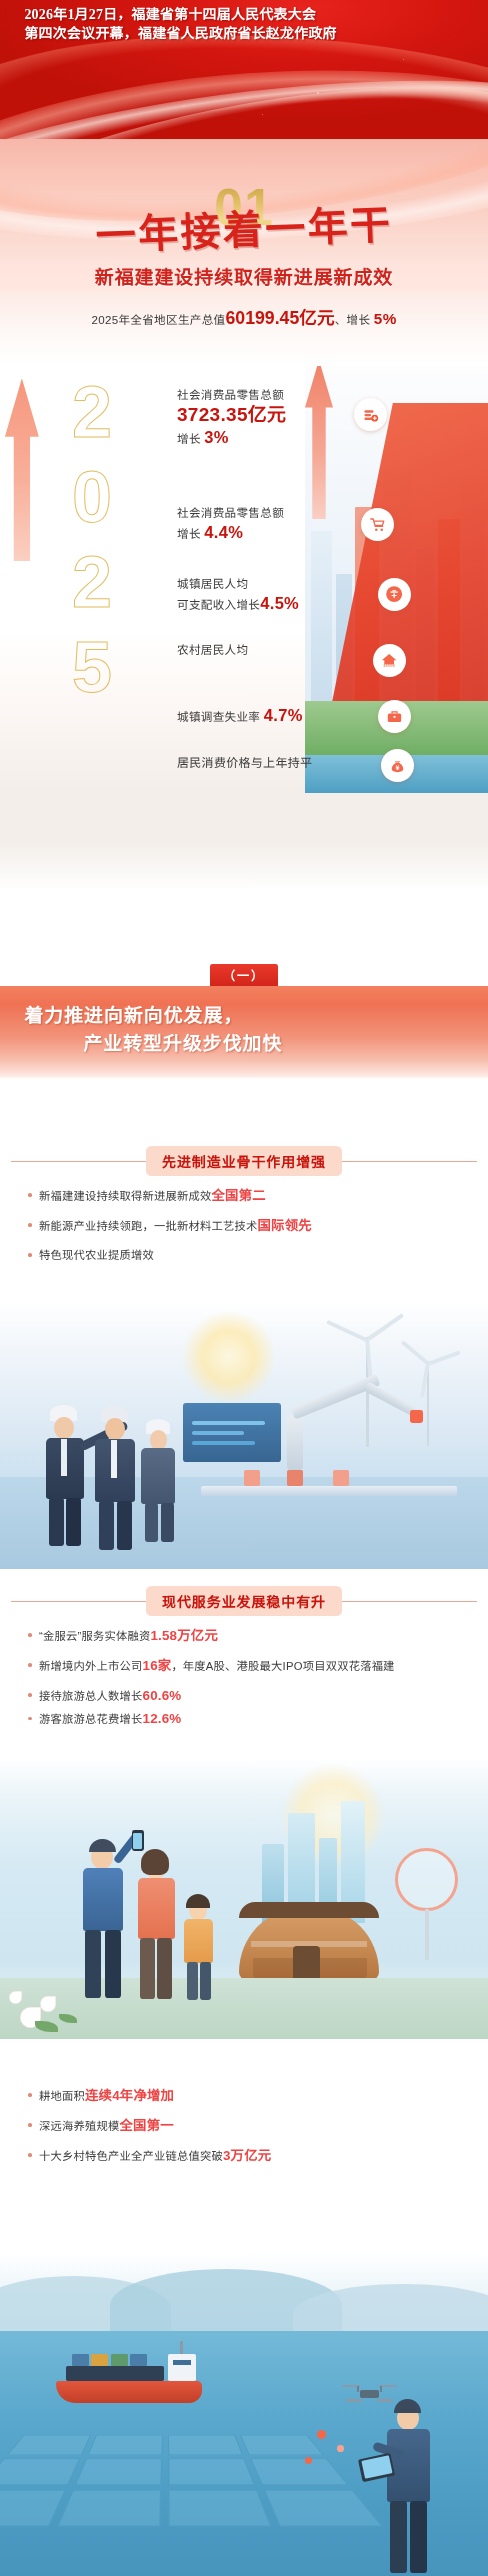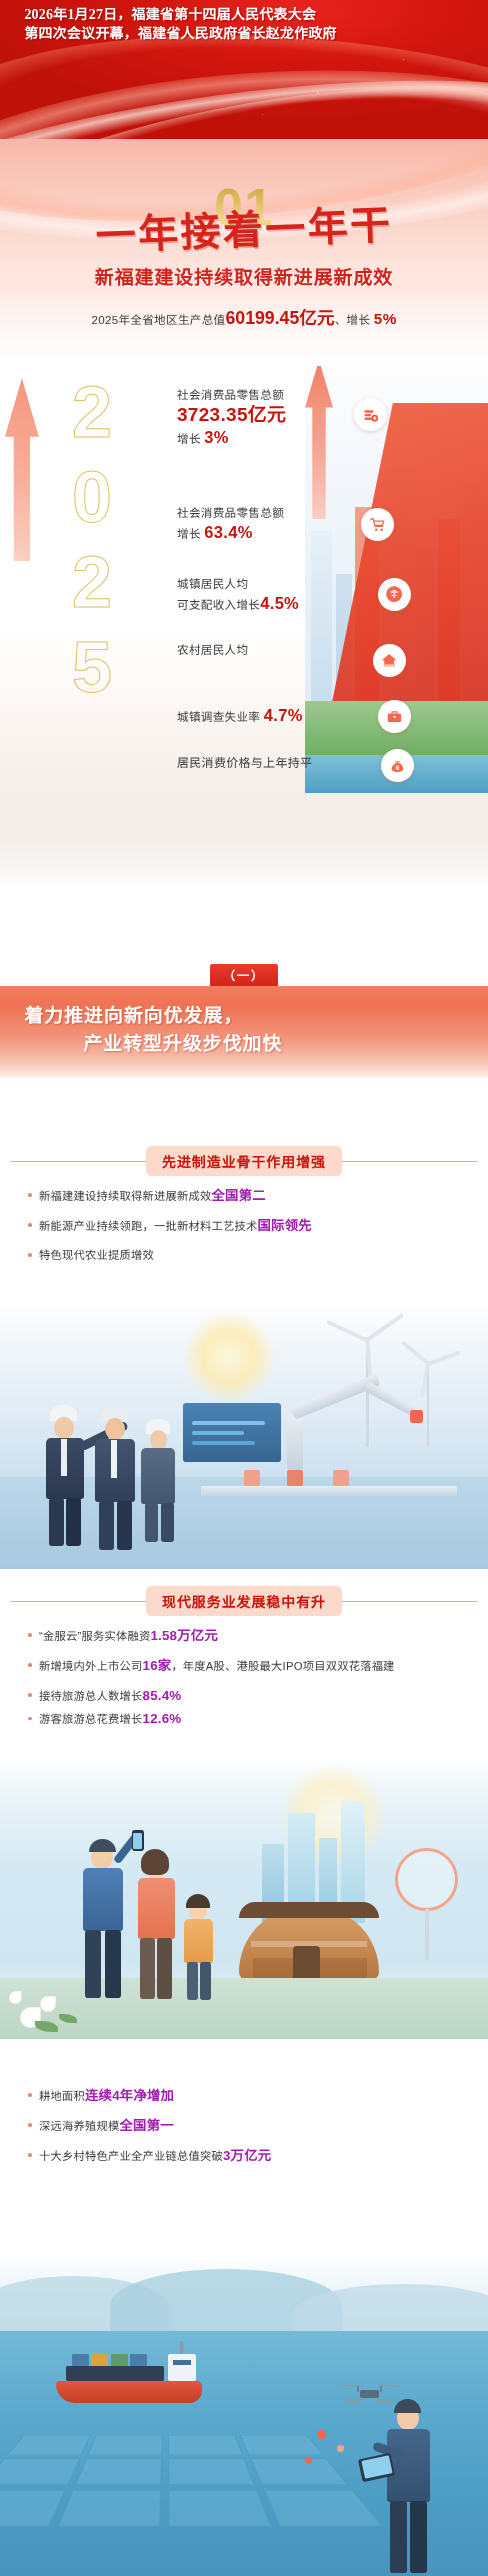--- a/index.html
+++ b/index.html
@@ -203,21 +203,21 @@
   }
   .bullets{ padding:11px 27px 6.1px 28px; }
   .bullet{
     position:relative; padding-left:11px; margin-bottom:9.8px;
     font-size:11.3px; line-height:19px; color:#3c3c3c; letter-spacing:0.2px;
   }
   .bullet:before{
     content:""; position:absolute; left:0; top:7.3px;
     width:3.7px; height:3.7px; border-radius:50%; background:#e08b78;
   }
-  .bullet b{ color:#a21caf; font-weight:bold; font-size:13.4px; }
+  .bullet b{ color:#ef4444; font-weight:bold; font-size:13.4px; }
 
   
   .illus{ position:absolute; left:0; width:488px; overflow:hidden; }
 
   .ill-industry{ background:linear-gradient(180deg,#ffffff 0%,#f3f7fb 16%,#dce9f4 48%,#cfe2f1 78%,#e8f1f8 100%); }
   .ill-service{ background:linear-gradient(180deg,#ffffff 0%,#eaf4f9 14%,#d4e9f3 40%,#cfe6f0 72%,#eef6fa 100%); }
   .ill-agri{ background:linear-gradient(180deg,#ffffff 0%,#edf6fa 12%,#cfe7f1 34%,#a9d3e6 62%,#7fbcd9 85%,#69afd2 100%); }
 
   .sun{ position:absolute; border-radius:50%; }
   .hill{ position:absolute; border-radius:50% 50% 0 0; }
@@ -310,21 +310,21 @@
         <rect x="4" y="19" width="15" height="4" rx="2" fill="#f4674a"></rect>
         <circle cx="21" cy="20" r="5.5" fill="#ef5434"></circle>
         <rect x="20.1" y="16.8" width="1.8" height="6.4" fill="#fff"></rect>
         <rect x="17.8" y="19.1" width="6.4" height="1.8" fill="#fff"></rect>
       </svg>
     </span>
   </div>
 
   <div class="stat-row" style="top:138px;">
     <div class="stat-label">社会消费品零售总额</div>
-    <div class="stat-value"><span>增长</span> <b>63.4%</b></div>
+    <div class="stat-value"><span>增长</span> <b>4.4%</b></div>
   </div>
   <div class="badge" style="left:361px;top:142px;">
     <span class="glyph">
       <svg width="17" height="17" viewBox="0 0 28 28" aria-hidden="true">
         <path d="M3 5h4l3.2 12h12.3" fill="none" stroke="#f4674a" stroke-width="2.2" stroke-linecap="round" stroke-linejoin="round"></path>
         <path d="M8.4 8.5h16l-2.4 7.2H10" fill="none" stroke="#f4674a" stroke-width="2.2" stroke-linejoin="round"></path>
         <circle cx="12" cy="22.5" r="2.1" fill="#f4674a"></circle>
         <circle cx="21" cy="22.5" r="2.1" fill="#f4674a"></circle>
       </svg>
     </span>
@@ -483,21 +483,21 @@
     <span class="sub-title">现代服务业发展稳中有升</span>
   </div>
   <div class="bullets">
     <div class="bullet">
       <span>“金服云”服务实体融资</span><b>1.58万亿元</b>
     </div>
     <div class="bullet">
       <span>新增境内外上市公司</span><b>16家</b><span>，年度A股、港股最大IPO项目双双花落福建</span>
     </div>
     <div class="bullet">
-      <span>接待旅游总人数增长</span><b>85.4%</b>
+      <span>接待旅游总人数增长</span><b>60.6%</b>
     </div>
     <div class="bullet" style="padding-left:11px;margin-top:-6.1px;">
       <span style="position:absolute;left:0;top:0;width:0;height:0;"></span>
       <span>游客旅游总花费增长</span><b>12.6%</b>
     </div>
   </div>
 </div>
 
 <div class="illus ill-service" style="top:1758px;height:281px;">
   <div class="sun" style="left:281px;top:6.1px;width:104px;height:104px;background:radial-gradient(circle,#fffbe8 0%,#ffeec0 45%,rgba(255,238,192,0) 72%);opacity:.7;"></div>

